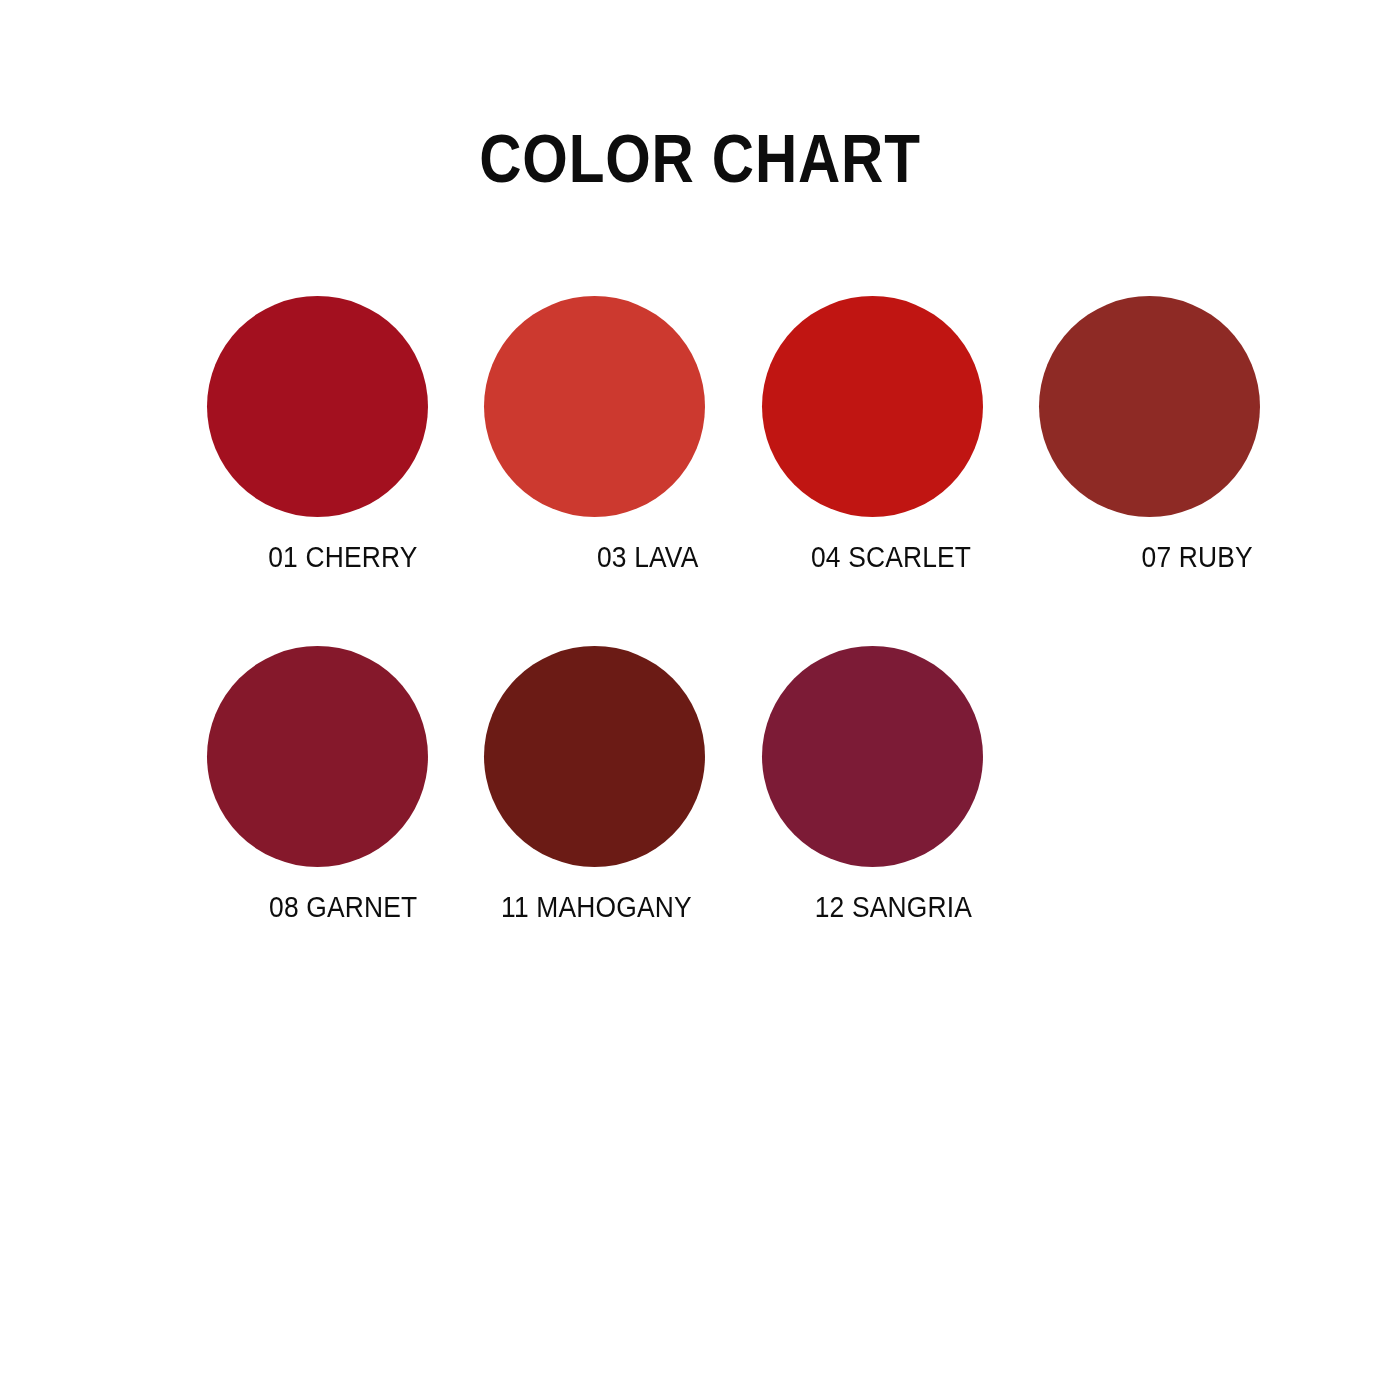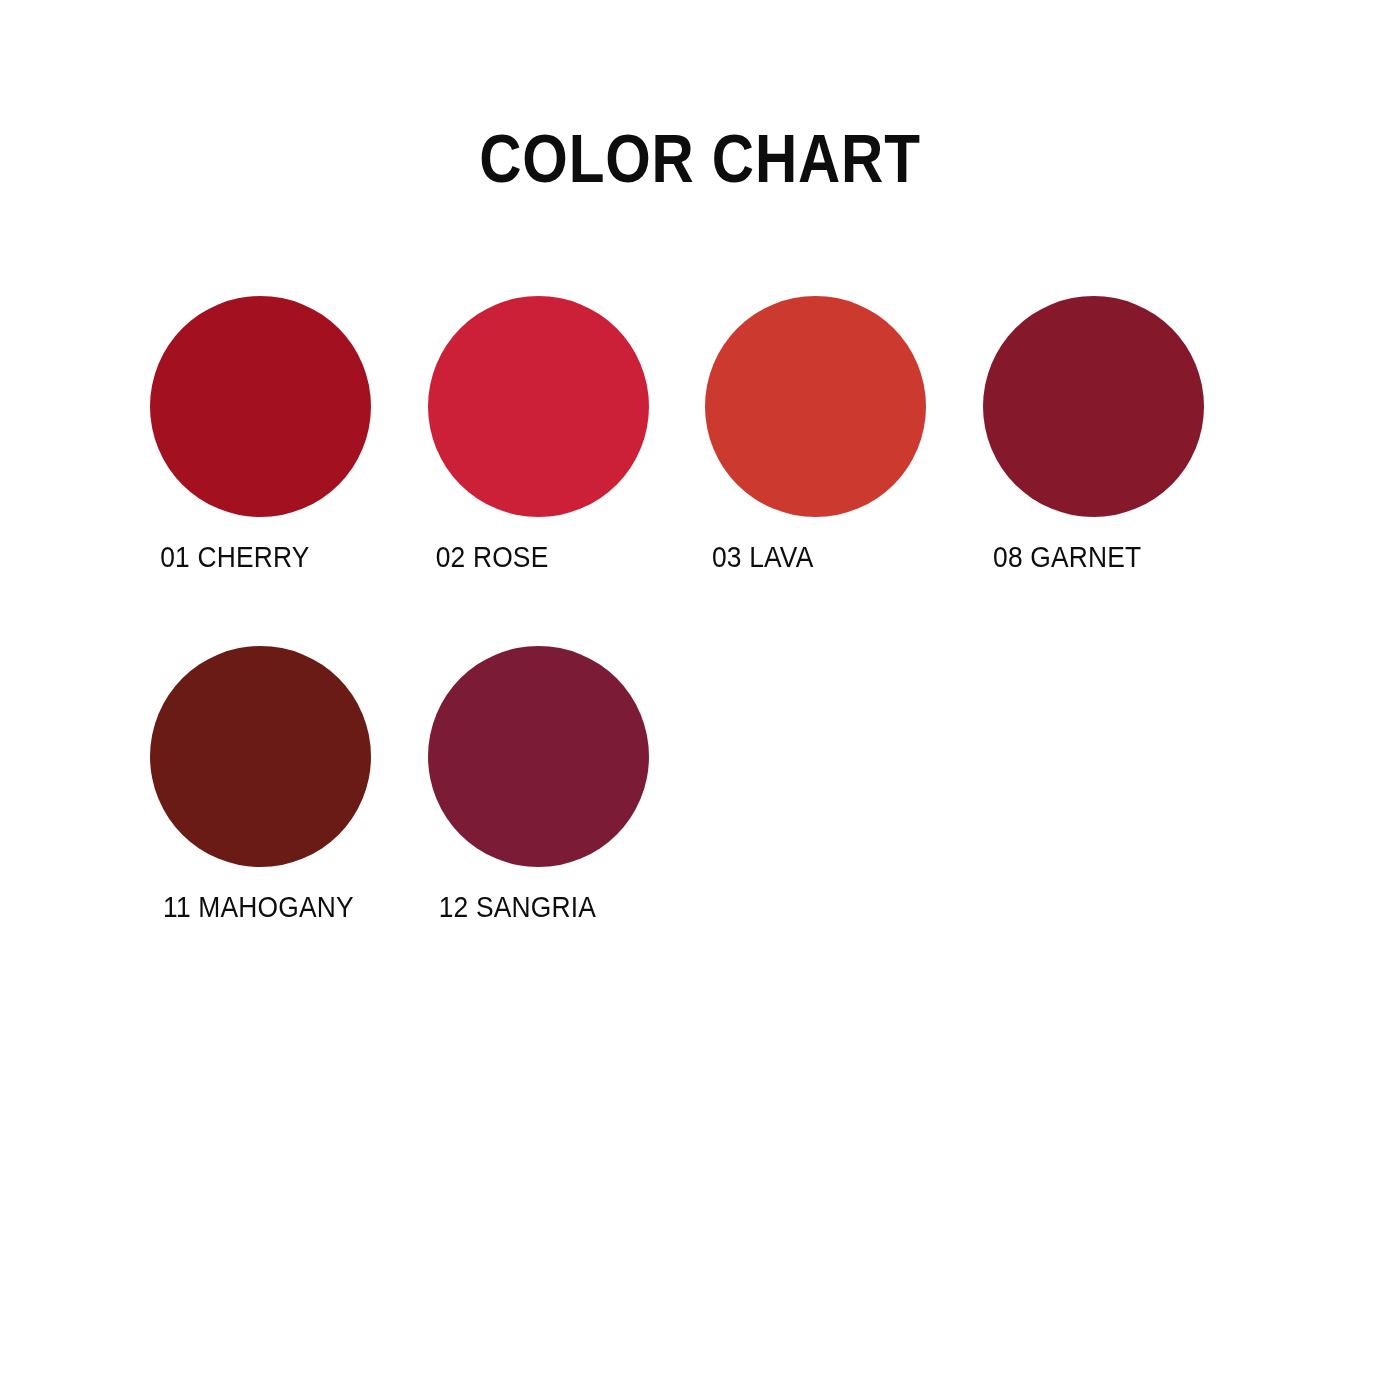--- a/index.html
+++ b/index.html
@@ -47,21 +47,21 @@
     display: grid;
     grid-template-columns: repeat(4, 1fr);
     grid-auto-rows: 350px;
     column-gap: 0px;
     row-gap: 0px;
   }
 
   .swatch-cell {
     display: flex;
     flex-direction: column;
-    align-items: flex-start;
+    align-items: flex-end;
   }
 
   .swatch-dot {
     width: 221px;
     height: 221px;
     border-radius: 50%;
     flex: 0 0 auto;
   }
 
   .swatch-label {
@@ -82,26 +82,30 @@
 <div class="page">
 
   <div class="chart-title">COLOR CHART</div>
 
   <div class="swatch-grid">
       <div class="swatch-cell">
         <div class="swatch-dot" style="background: rgb(163, 16, 31);"></div>
         <div class="swatch-label">01 CHERRY</div>
       </div>
       <div class="swatch-cell">
-        <div class="swatch-dot" style="background: rgb(204, 32, 57);"></div>
-        <div class="swatch-label">02 ROSE</div>
+        <div class="swatch-dot" style="background: rgb(204, 57, 47);"></div>
+        <div class="swatch-label">03 LAVA</div>
       </div>
       <div class="swatch-cell">
-        <div class="swatch-dot" style="background: rgb(204, 57, 47);"></div>
-        <div class="swatch-label">03 LAVA</div>
+        <div class="swatch-dot" style="background: rgb(192, 21, 18);"></div>
+        <div class="swatch-label">04 SCARLET</div>
+      </div>
+      <div class="swatch-cell">
+        <div class="swatch-dot" style="background: rgb(142, 42, 37);"></div>
+        <div class="swatch-label">07 RUBY</div>
       </div>
       <div class="swatch-cell">
         <div class="swatch-dot" style="background: rgb(133, 24, 43);"></div>
         <div class="swatch-label">08 GARNET</div>
       </div>
       <div class="swatch-cell">
         <div class="swatch-dot" style="background: rgb(107, 27, 21);"></div>
         <div class="swatch-label">11 MAHOGANY</div>
       </div>
       <div class="swatch-cell">

